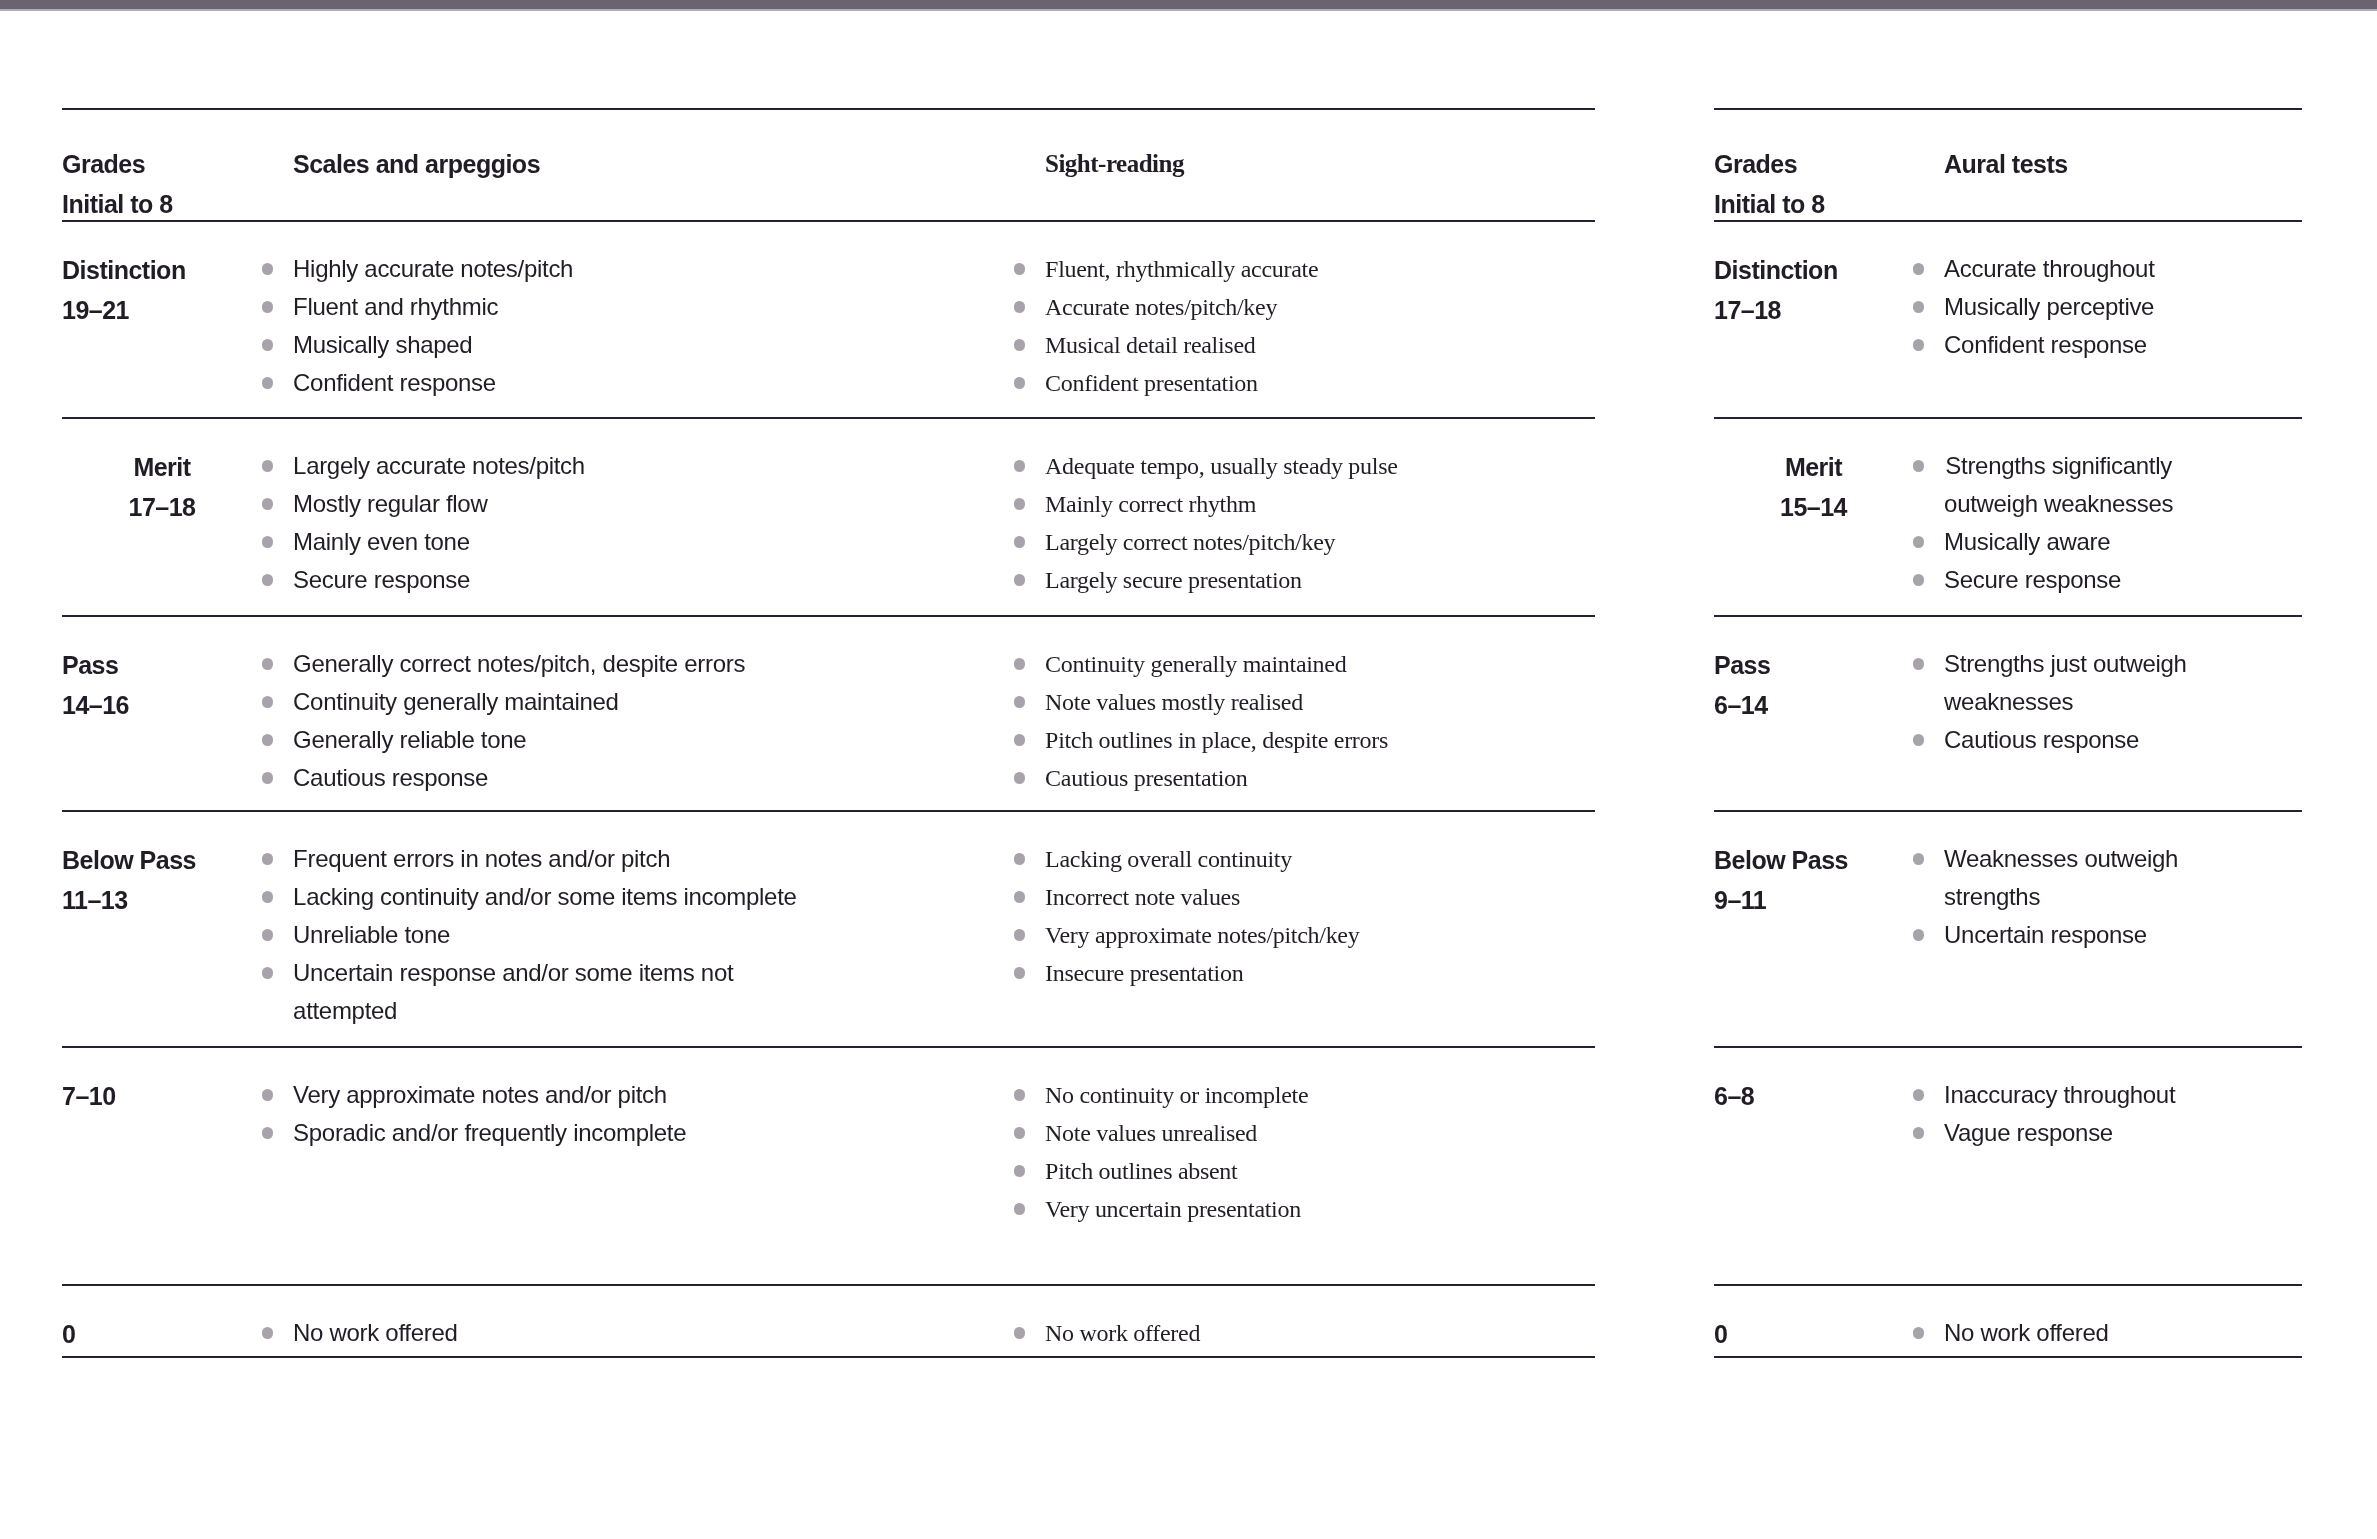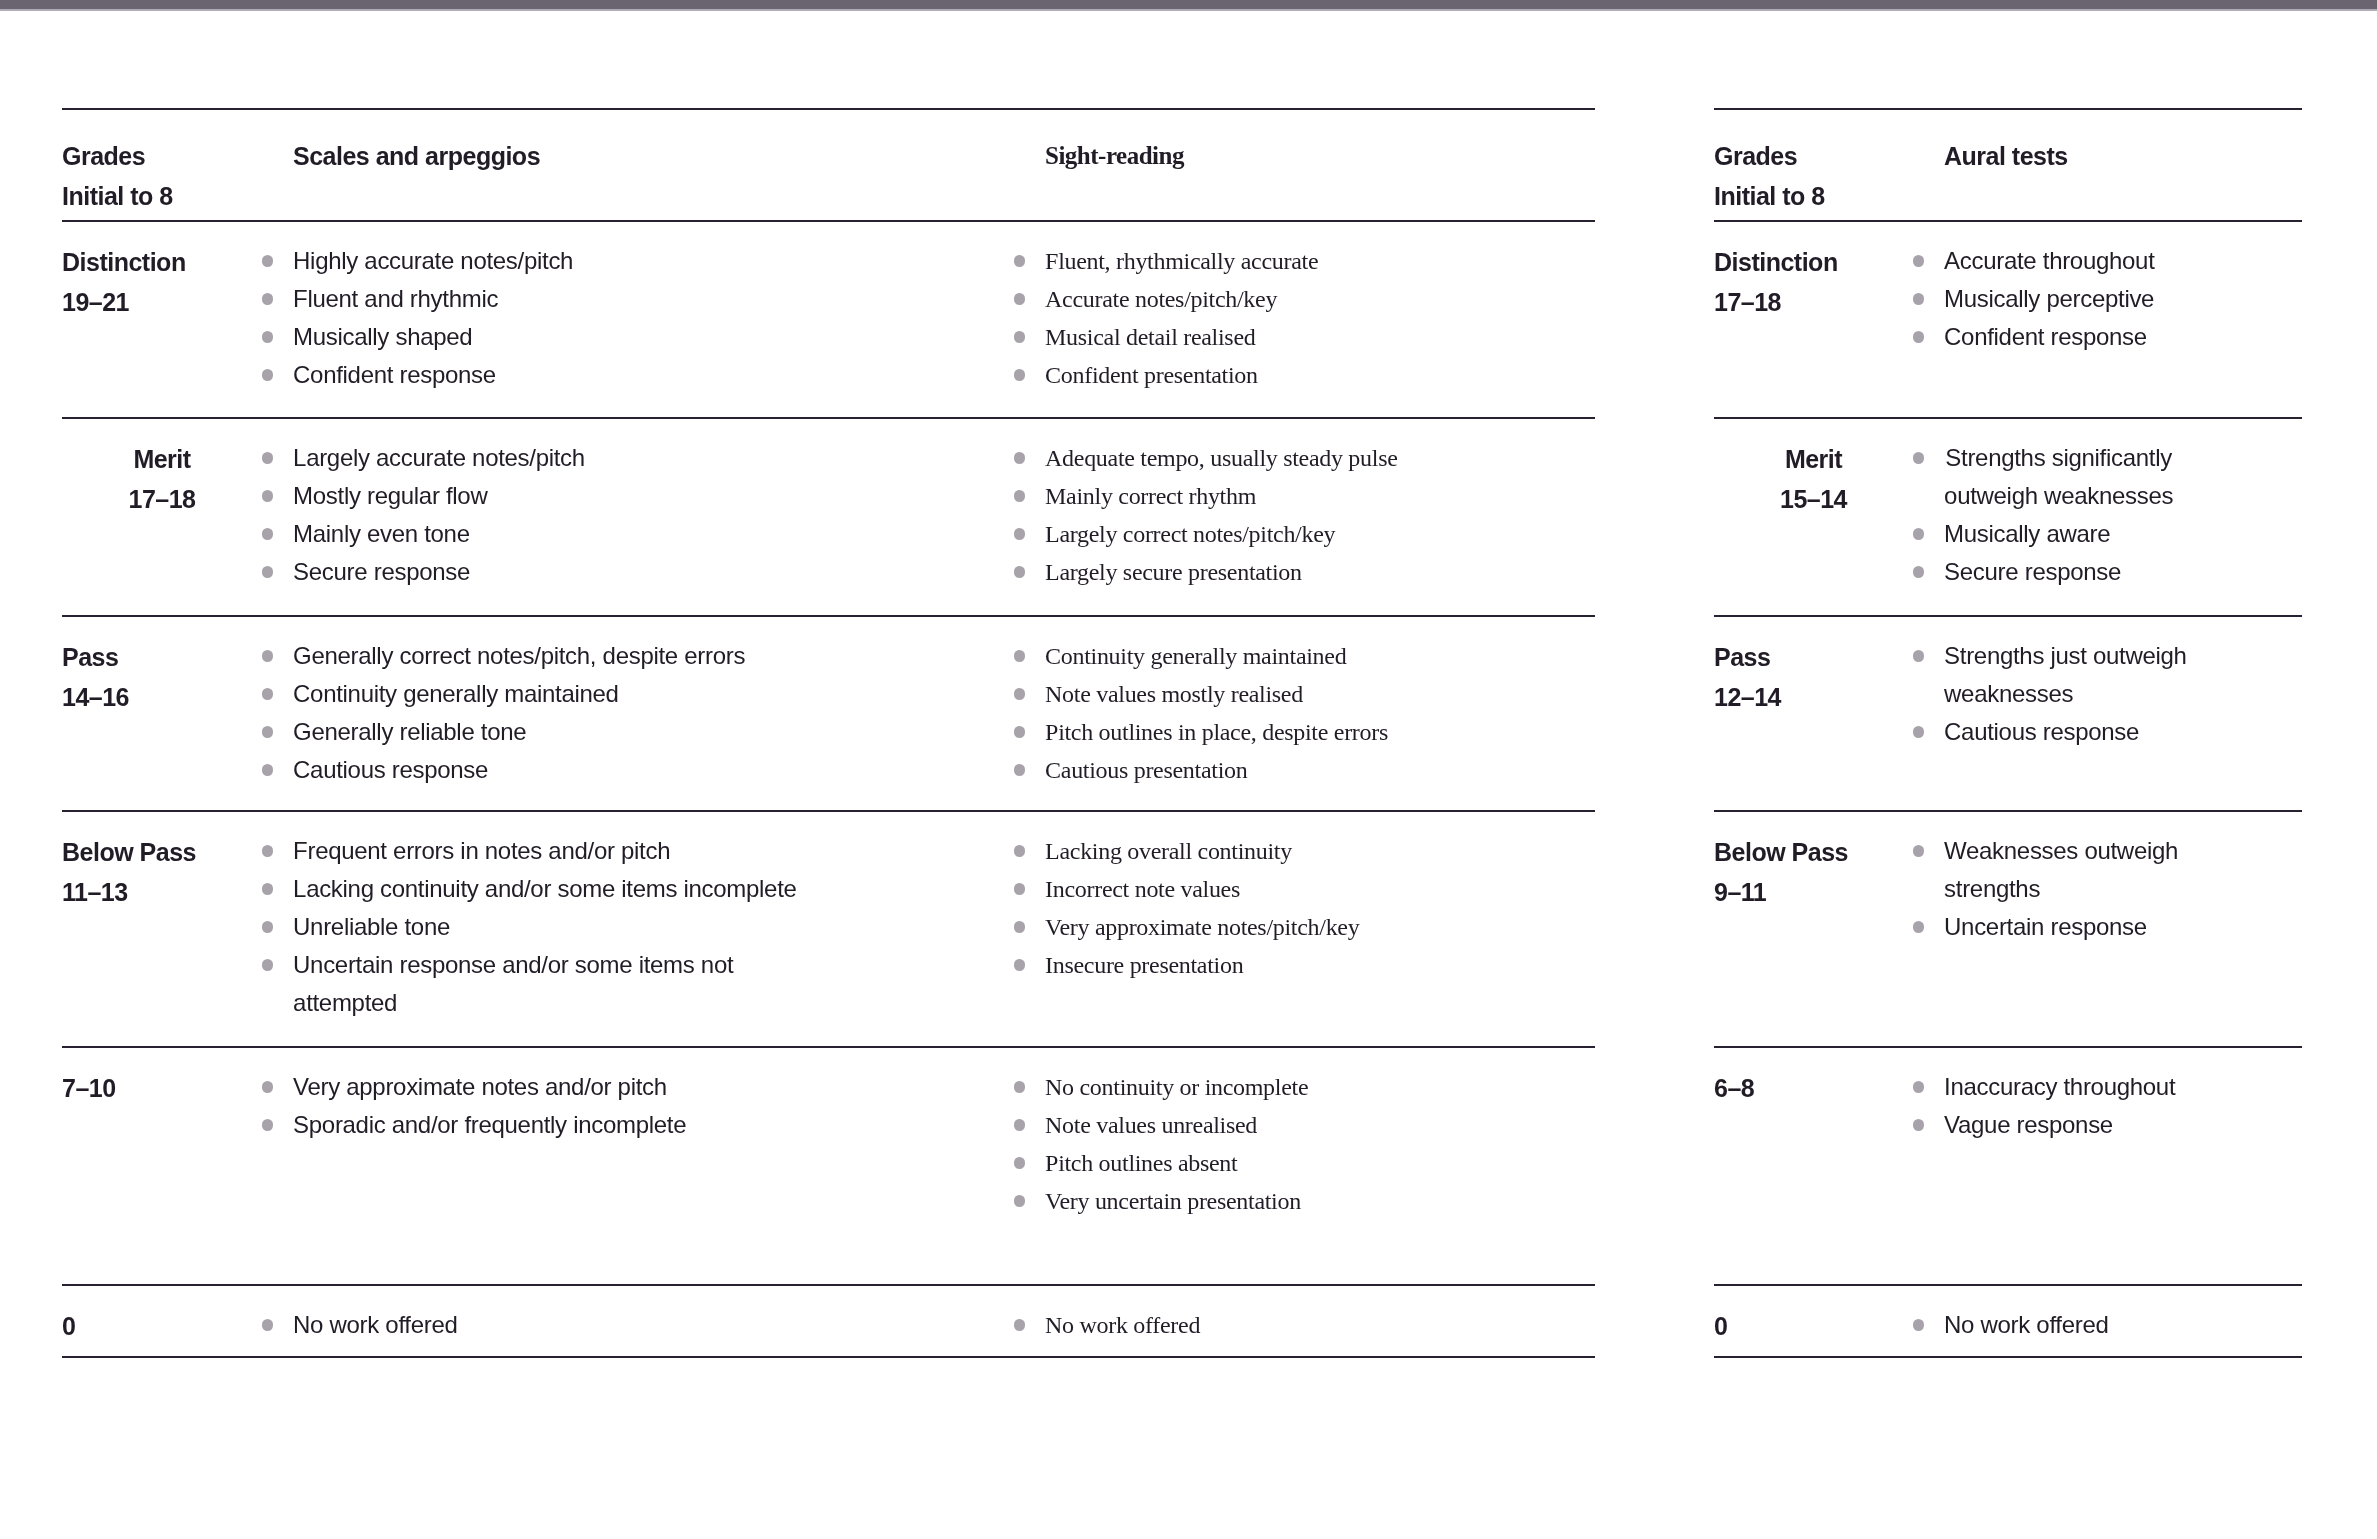--- a/index.html
+++ b/index.html
@@ -22,21 +22,21 @@
   .row { display:flex; align-items:flex-start; border-bottom:2.1px solid #272131; padding-top:19.7px; }
   .row.hh { border-bottom-width:2.6px; padding-top:26px; }
   .hh { height:112px; }
   .h1 { height:197px; }
   .h2 { height:198px;text-align:center; }
   .h3 { height:195px; }
   .h4 { height:236px; }
   .h5 { height:238px; }
   .h6 { height:72px; border-bottom-width:2.6px; }
 
-  .cell { flex:0 0 auto; }
+  .cell { flex:0 0 auto;margin-top:8px; }
   .c-grade-l { width:200px; }
   .c-scales  { width:752px; }
   .c-sight   { width:581px;font-family:Liberation Serif, serif; }
   .c-grade-r { width:199px; }
   .c-aural   { width:388px; }
 
   .hdr, .grade-name, .grade-marks {
     font-weight:700; font-size:25px; line-height:40px;
     letter-spacing:-0.5px; white-space:pre-line;
   }
@@ -339,21 +339,21 @@
         <div class="li">
           <span class="bullet"></span>
           <span class="li-text">Secure response</span>
         </div>
       </div>
   </div>
 
   <div class="row h3">
     <div class="cell c-grade-r">
       <div class="grade-name">Pass</div>
-      <div class="grade-marks">12–14</div>
+      <div class="grade-marks">6–14</div>
     </div>
     <div class="cell c-aural list">
         <div class="li">
           <span class="bullet"></span>
           <span class="li-text">Strengths just outweigh
 weaknesses</span>
         </div>
         <div class="li">
           <span class="bullet"></span>
           <span class="li-text">Cautious response</span>

